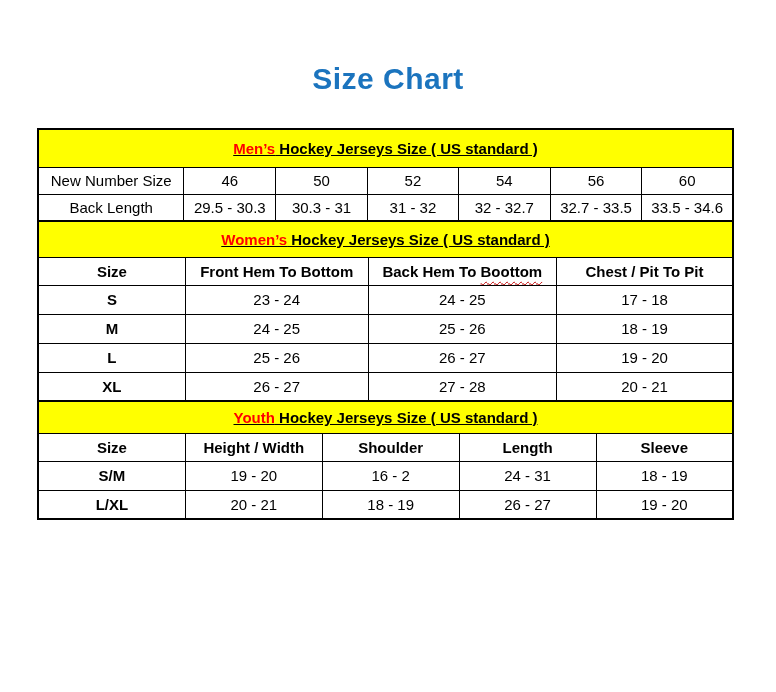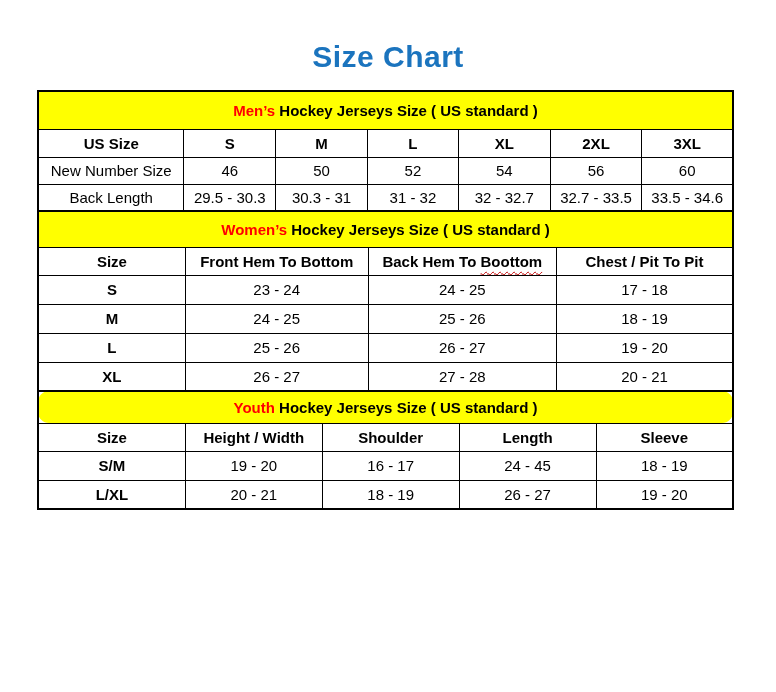--- a/index.html
+++ b/index.html
@@ -11,22 +11,22 @@
   }
   *{box-sizing:border-box;margin:0;padding:0;}
   html,body{width:776px;height:692px;background:#FFFFFF;overflow:hidden;}
   body{font-family:"Liberation Sans",sans-serif;color:#000;}
   .sheet{width:776px;height:692px;background:#FFFFFF;}
   .page-title{
     text-align:center;
     color:var(--title-blue);
     font-size:30px;
     font-weight:700;
-    padding-top:40px;
-    margin-bottom:16px;
+    padding-top:62px;
+    margin-bottom:32px;
     letter-spacing:.5px;
   }
   .chart-wrap{margin-left:37px;width:697px;}
   table.size-table{
     width:697px;
     border-collapse:collapse;
     table-layout:fixed;
     border:2px solid var(--border-black);
   }
   table.size-table + table.size-table{margin-top:-2px;}
@@ -37,23 +37,24 @@
     font-size:15px;
     padding:1px 2px;
     overflow:hidden;
     white-space:nowrap;
   }
   td.band{
     background:var(--band-yellow);
     font-weight:700;
     font-size:17px;
     height:38px;
+    text-decoration:underline;
   }
   .t-women td.band{height:36px;margin-top:16px;}
-  .t-youth td.band{height:32px;border-radius:11px;}
+  .t-youth td.band{height:32px;}
   td.band .accent{color:var(--accent-red);}
   td.hcell{font-weight:700;height:28px;}
   .t-men td.cell{height:27px;}
   .t-women td.cell{height:29px;}
   .t-youth td.cell{height:29px;}
   td.cell.bold-label{font-weight:700;}
   .wavy{
     text-decoration:underline wavy var(--squiggle-red);
     text-decoration-thickness:1px;
     text-underline-offset:4px;
@@ -72,29 +73,20 @@
           <col style="width: 13.2%;">
           <col style="width: 13.2%;">
           <col style="width: 13.1%;">
           <col style="width: 13.2%;">
           <col style="width: 13.2%;">
           <col style="width: 13.1%;">
         </colgroup>
         <tbody>
           <tr>
             <td colspan="7" class="band"><span class="accent">Men’s</span> Hockey Jerseys Size ( US standard )</td>
-          </tr>
-          <tr>
-            <td class="hcell">US Size</td>
-            <td class="hcell">S</td>
-            <td class="hcell">M</td>
-            <td class="hcell">L</td>
-            <td class="hcell">XL</td>
-            <td class="hcell">2XL</td>
-            <td class="hcell">3XL</td>
           </tr>
           <tr>
             <td class="cell">New Number Size</td>
             <td class="cell">46</td>
             <td class="cell">50</td>
             <td class="cell">52</td>
             <td class="cell">54</td>
             <td class="cell">56</td>
             <td class="cell">60</td>
           </tr>
@@ -167,22 +159,22 @@
           <tr>
             <td class="hcell">Size</td>
             <td class="hcell">Height / Width</td>
             <td class="hcell">Shoulder</td>
             <td class="hcell">Length</td>
             <td class="hcell">Sleeve</td>
           </tr>
           <tr>
             <td class="cell bold-label">S/M</td>
             <td class="cell">19 - 20</td>
-            <td class="cell">16 - 17</td>
-            <td class="cell">24 - 45</td>
+            <td class="cell">16 - 2</td>
+            <td class="cell">24 - 31</td>
             <td class="cell">18 - 19</td>
           </tr>
           <tr>
             <td class="cell bold-label">L/XL</td>
             <td class="cell">20 - 21</td>
             <td class="cell">18 - 19</td>
             <td class="cell">26 - 27</td>
             <td class="cell">19 - 20</td>
           </tr>
         </tbody>

